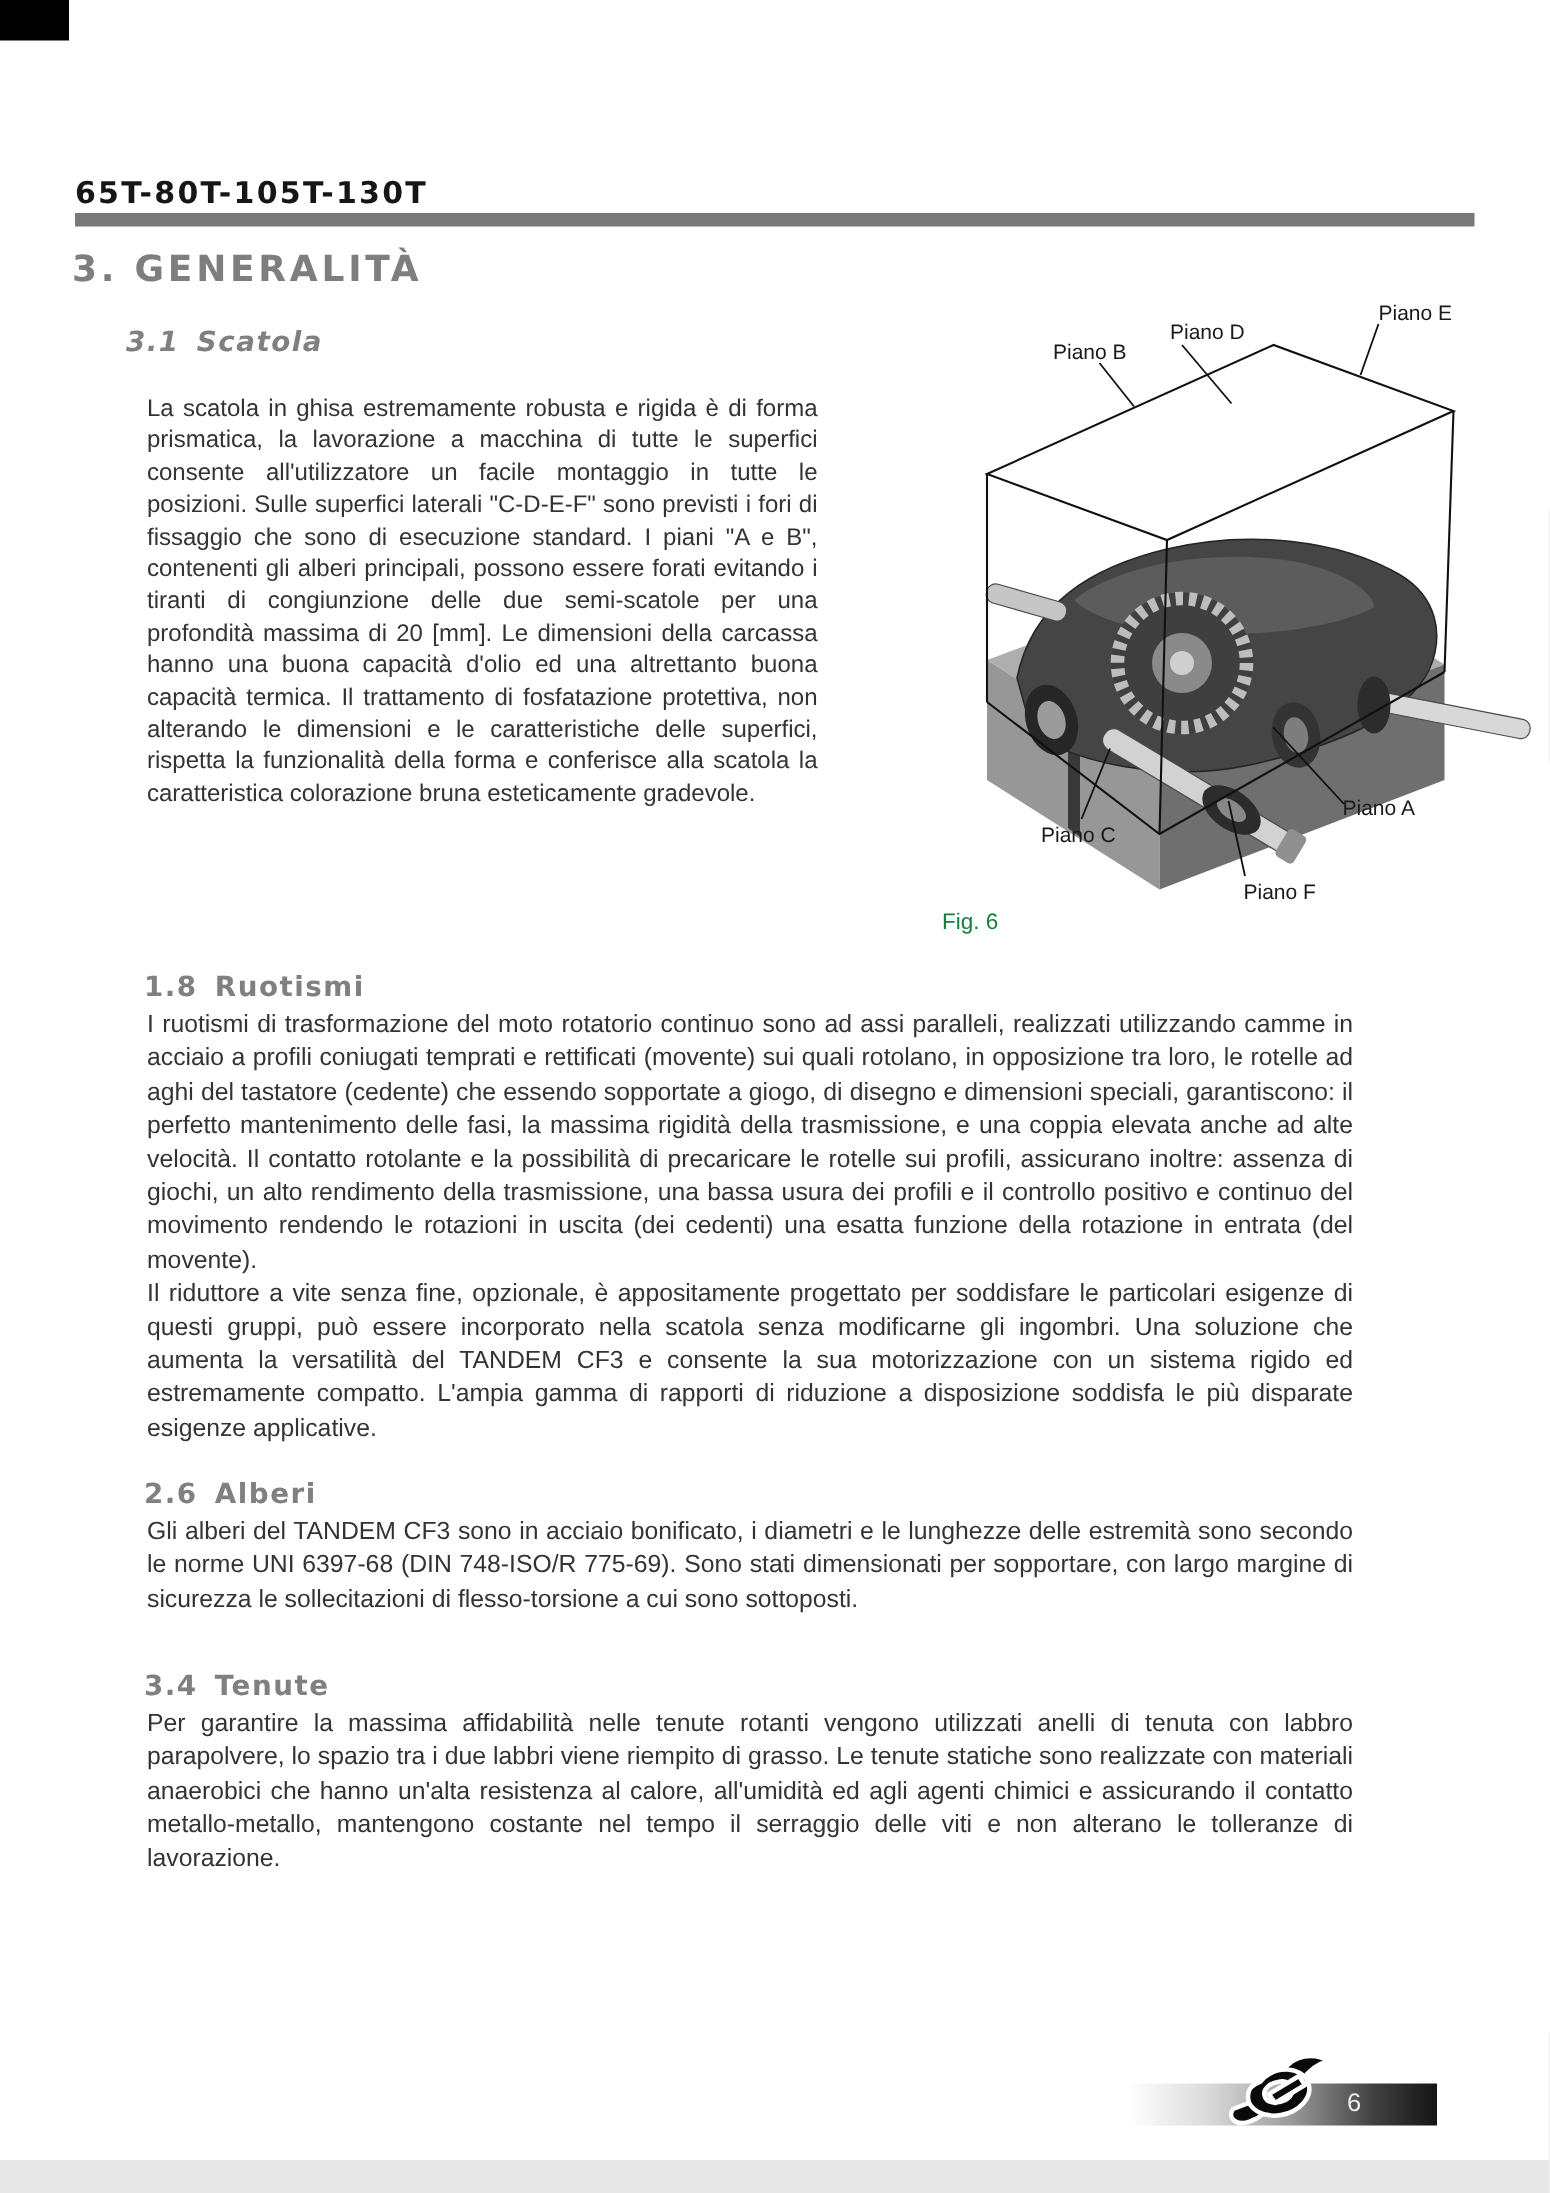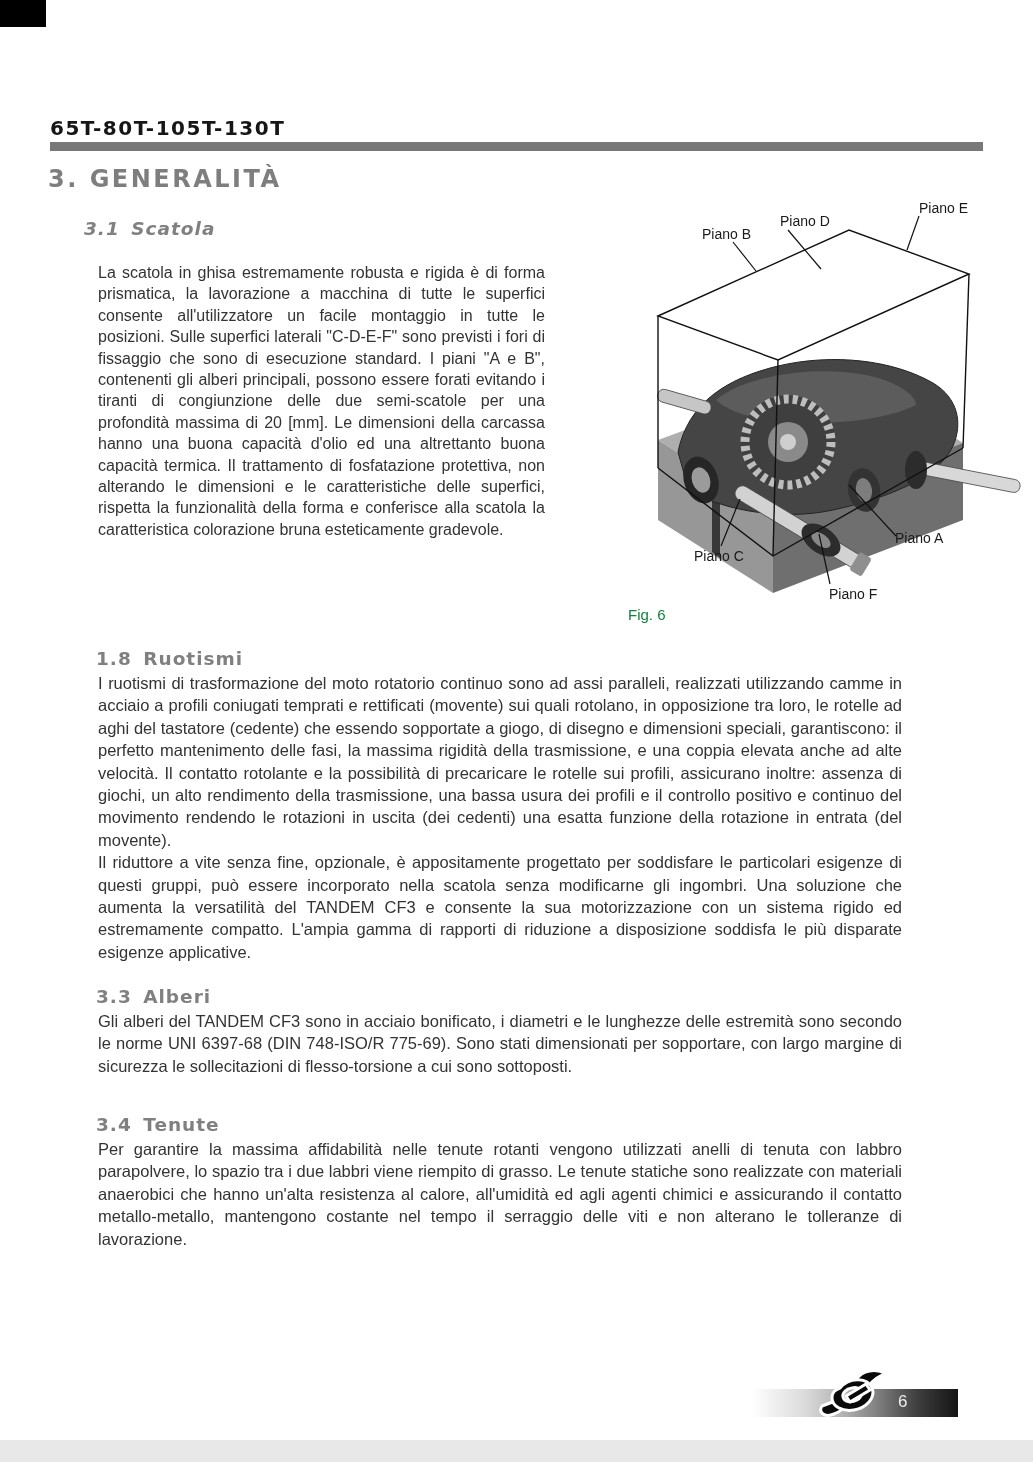--- a/index.html
+++ b/index.html
@@ -113,21 +113,21 @@
     <div class="fig-label" style="left:213px;top:396px;">Piano F</div>
     <div class="fig-caption">Fig. 6</div>
   </div>
 
   <div class="abs sec-heading" style="left:96px;top:648px;">1.8 Ruotismi</div>
   <div class="abs body-wide" style="top:672px;">
     <p>I ruotismi di trasformazione del moto rotatorio continuo sono ad assi paralleli, realizzati utilizzando camme in acciaio a profili coniugati temprati e rettificati (movente) sui quali rotolano, in opposizione tra loro, le rotelle ad aghi del tastatore (cedente) che essendo sopportate a giogo, di disegno e dimensioni speciali, garantiscono: il perfetto mantenimento delle fasi, la massima rigidità della trasmissione, e una coppia elevata anche ad alte velocità. Il contatto rotolante e la possibilità di precaricare le rotelle sui profili, assicurano inoltre: assenza di giochi, un alto rendimento della trasmissione, una bassa usura dei profili e il controllo positivo e continuo del movimento rendendo le rotazioni in uscita (dei cedenti) una esatta funzione della rotazione in entrata (del movente).</p>
     <p>Il riduttore a vite senza fine, opzionale, è appositamente progettato per soddisfare le particolari esigenze di questi gruppi, può essere incorporato nella scatola senza modificarne gli ingombri. Una soluzione che aumenta la versatilità del TANDEM CF3 e consente la sua motorizzazione con un sistema rigido ed estremamente compatto. L'ampia gamma di rapporti di riduzione a disposizione soddisfa le più disparate esigenze applicative.</p>
   </div>
 
-  <div class="abs sec-heading" style="left:96px;top:986px;">3.3 Alberi</div>
+  <div class="abs sec-heading" style="left:96px;top:986px;">2.6 Alberi</div>
   <div class="abs body-wide" style="top:1010px;">Gli alberi del TANDEM CF3 sono in acciaio bonificato, i diametri e le lunghezze delle estremità sono secondo le norme UNI 6397-68 (DIN 748-ISO/R 775-69). Sono stati dimensionati per sopportare, con largo margine di sicurezza le sollecitazioni di flesso-torsione a cui sono sottoposti.</div>
 
   <div class="abs sec-heading" style="left:96px;top:1114px;">3.4 Tenute</div>
   <div class="abs body-wide" style="top:1138px;">Per garantire la massima affidabilità nelle tenute rotanti vengono utilizzati anelli di tenuta con labbro parapolvere, lo spazio tra i due labbri viene riempito di grasso. Le tenute statiche sono realizzate con materiali anaerobici che hanno un'alta resistenza al calore, all'umidità ed agli agenti chimici e assicurando il contatto metallo-metallo, mantengono costante nel tempo il serraggio delle viti e non alterano le tolleranze di lavorazione.</div>
 
   <div class="abs footer-bar"></div>
   <svg class="abs footer-logo" viewBox="0 0 76 54">
     <g stroke="#ffffff" stroke-width="3" stroke-linejoin="round" fill="#0a0a0a">
       <path d="M 40,14 C 46,4 60,2 70,8 C 62,10 56,15 52,21 L 46,20 Z"></path>
       <path d="M 6,40 C 2,46 8,52 18,48 C 24,46 28,42 30,37 L 22,34 Z"></path>

